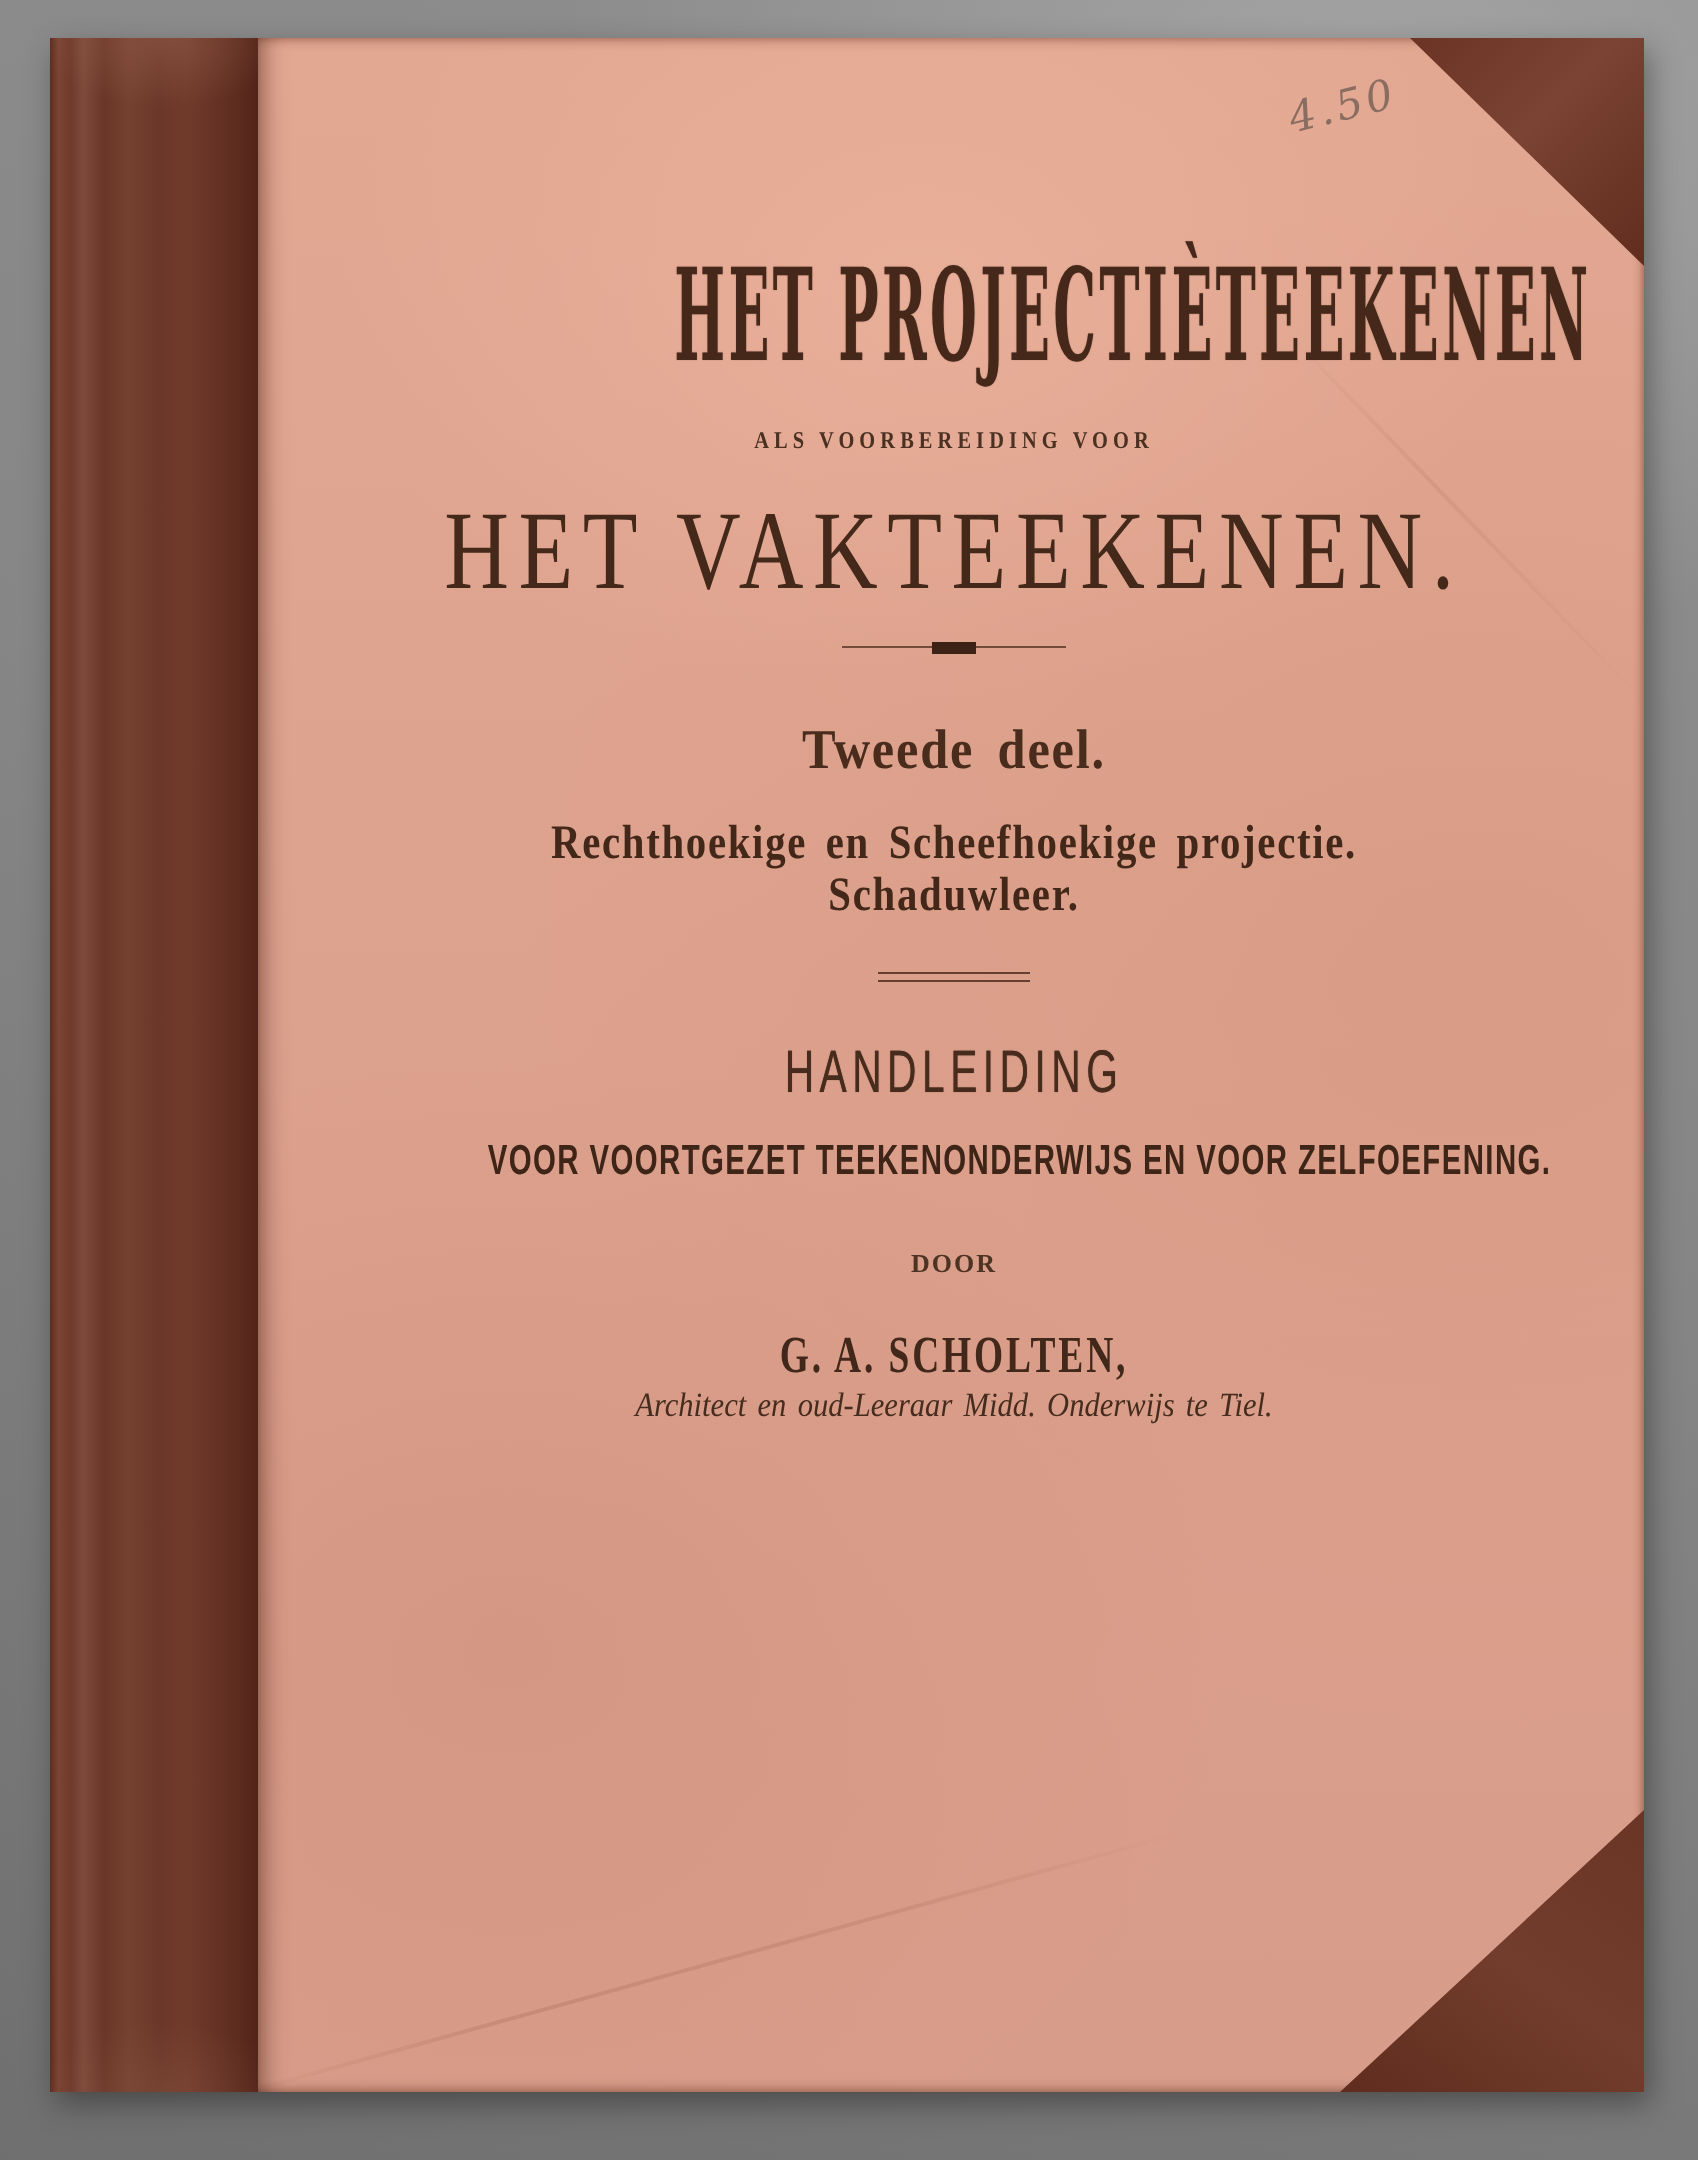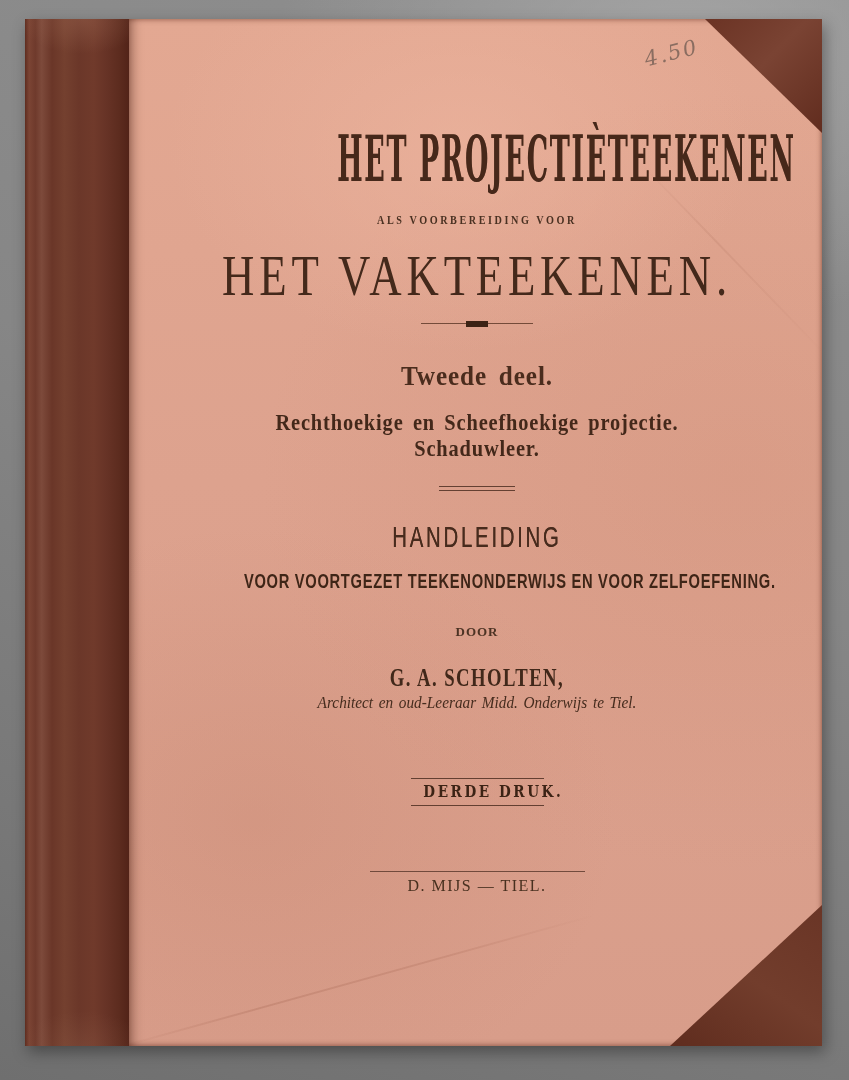--- a/index.html
+++ b/index.html
@@ -162,27 +162,21 @@
         <div class="t genre-heading">HANDLEIDING</div>
 
         <div class="t audience-line">VOOR VOORTGEZET TEEKENONDERWIJS EN VOOR ZELFOEFENING.</div>
 
         <div class="t by-label">DOOR</div>
 
         <div class="t author-name">G. A. SCHOLTEN,</div>
 
         <div class="t author-role">Architect en oud-Leeraar Midd. Onderwijs te Tiel.</div>
 
-        <div class="t edition-wrap">
-          <span class="edition-box"><span>DERDE DRUK.</span></span>
-        </div>
 
-        <div class="t publisher-wrap">
-          <span class="publisher-box">D. MIJS — TIEL.</span>
-        </div>
 
       </div>
     </div>
 
     <div class="corner corner-tr"></div>
     <div class="corner corner-br"></div>
 
   </div>
 </div>
 

